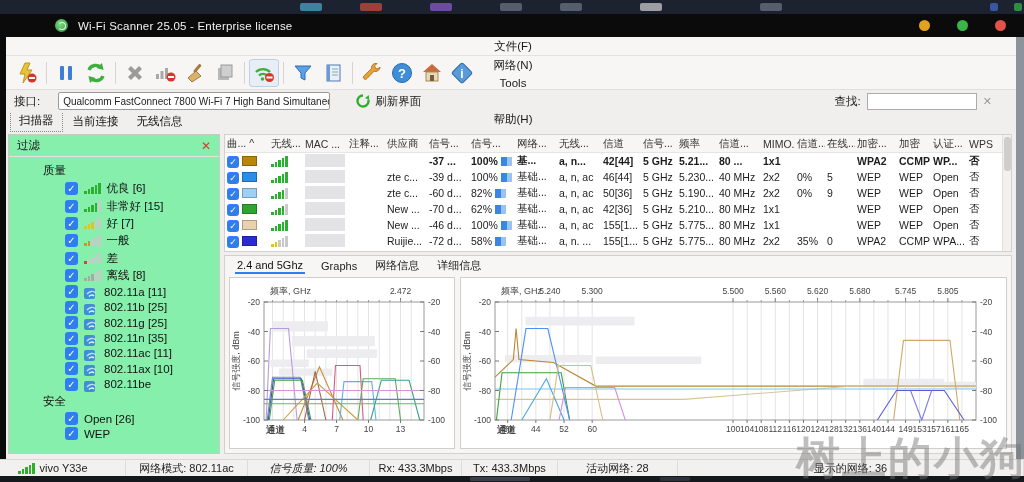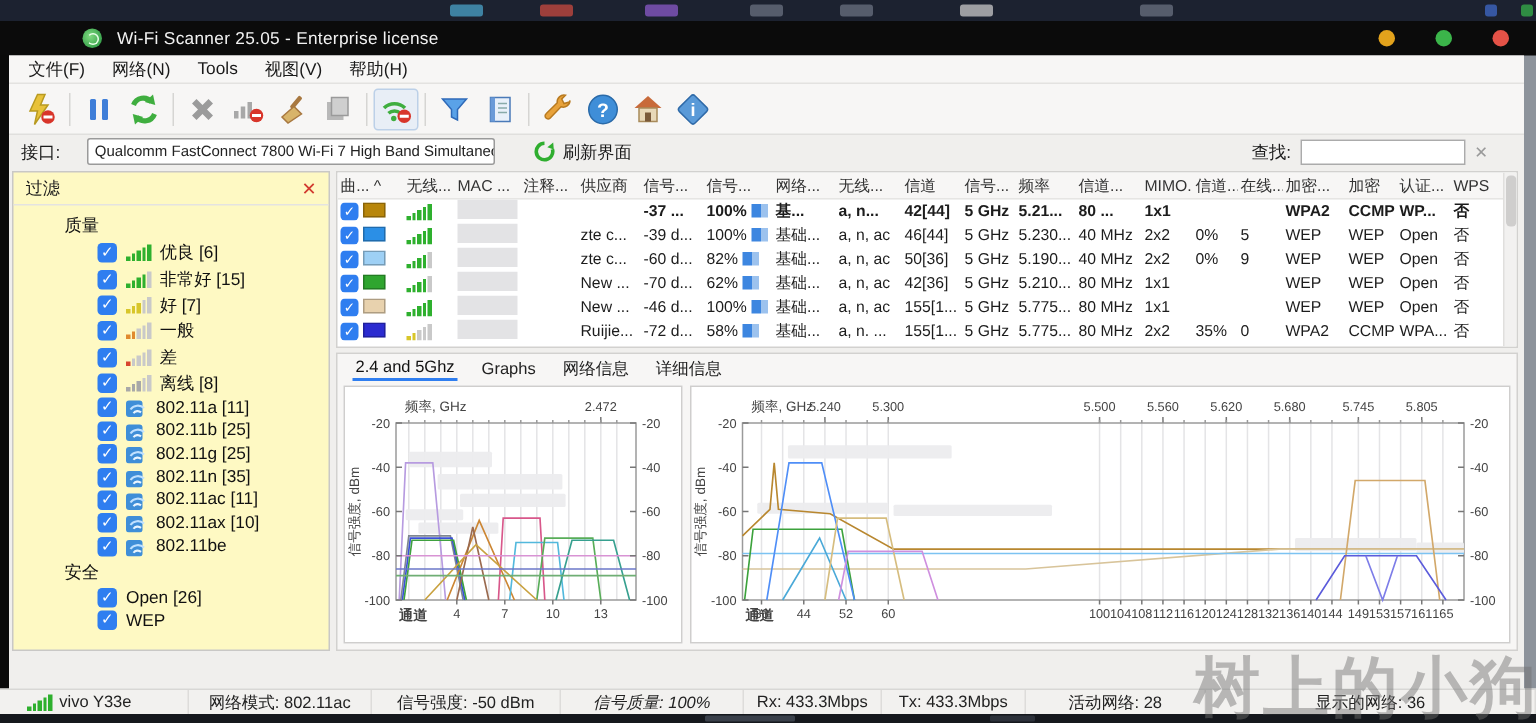--- a/index.html
+++ b/index.html
@@ -19,21 +19,21 @@
   .win-dots { position:absolute; right:18px; top:6px; display:flex; gap:27px; }
   .win-dots i { width:11px; height:11px; border-radius:50%; display:block; }
 
   
   .win { position:absolute; left:6px; top:37px; width:1010px; height:439px; background:#f0efed; }
   .right-edge { position:absolute; right:0; top:37px; width:8px; height:439px; background:#8d939b; }
   .bottom-strip { position:absolute; left:0; bottom:0; width:1024px; height:6px; background:#15181d; }
   .bottom-strip .bit{ position:absolute; top:1px; height:4px; background:#3a404a; border-radius:1px; }
 
   
-  .menu-bar { height:19px; background:#f7f6f5; display:flex; align-items:center; padding-left:4px; border-bottom:1px solid #e3e2e0; }
+  .menu-bar { height:19px; background:#f7f6f5; display:flex; align-items:center; padding-left:4px; border-bottom:1px solid #e3e2e0;flex-direction:column; }
   .menu-bar .mi { font-size:11.5px; color:#1a1a1a; padding:2px 9px; cursor:default; }
 
   
   .toolbar { height:34px; background:#f7f6f5; display:flex; align-items:center; padding-left:6px; border-bottom:1px solid #e0dfdd; }
   .tb { width:30px; height:28px; display:flex; align-items:center; justify-content:center; border-radius:3px; }
   .tb.pressed { background:#e8eef6; border:1px solid #bcd0e8; }
   .tb-sep { width:1px; height:22px; background:#d6d5d3; margin:0 4px; }
 
   
   .if-row { height:22px; display:flex; align-items:center; padding-left:8px; background:#f0efed; position:relative; }
@@ -46,21 +46,21 @@
 
   
   .main-tabs { height:20px; display:flex; align-items:flex-end; padding-left:4px; gap:2px; background:#f0efed; }
   .main-tabs .mt { font-size:11.5px; color:#111; padding:2px 8px 3px; }
   .main-tabs .mt.active { border:1px dotted #888; background:#f0efed; }
 
   
   .content { display:flex; height:322px; padding:2px 4px 0 2px; gap:4px; }
 
   
-  .filter { width:212px; background:#fef9c3; border:1px solid #c9c8c6; display:flex; flex-direction:column; }
+  .filter { width:212px; background:#86efac; border:1px solid #c9c8c6; display:flex; flex-direction:column; }
   .filter-hd { height:22px; display:flex; align-items:center; padding:0 8px; border-bottom:1px solid #e4e3e1; }
   .filter-hd .fx { margin-left:auto; color:#d23b2f; font-weight:bold; font-size:12px; }
   .tree { flex:1; overflow:hidden; padding:4px 0 0 0; }
   .tg { font-size:11.5px; color:#111; padding:2px 0 2px 34px; }
   .ti { display:flex; align-items:center; gap:6px; padding:1.2px 0 1.2px 56px; }
   .ti .cb { width:13px; height:13px; border-radius:3px; background:#2f7ef0; color:#fff; font-size:10px; line-height:13px; text-align:center; flex:none; }
   .ti .lab { font-size:11.5px; color:#111; white-space:nowrap; }
   .bars { display:flex; align-items:flex-end; gap:1px; height:11px; flex:none; }
   .bars i { width:2.5px; background:#c9c9c9; display:block; }
   .wifi-ico { width:14px; height:13px; flex:none; }
@@ -250,20 +250,25 @@
           </svg>
         <span class="lbl">刷新界面</span>
       </div>
       <div class="find-wrap">
         <span class="lbl">查找:</span>
         <input class="find-input" value="" style="">
         <span class="find-x">✕</span>
       </div>
     </div>
 
+    <div class="main-tabs" id="mainTabs">
+        <span class="mt active">扫描器</span>
+        <span class="mt">当前连接</span>
+        <span class="mt">无线信息</span>
+      </div>
 
     <div class="content">
       <div class="filter">
         <div class="filter-hd">
           <span class="lbl">过滤</span>
           <span class="fx">✕</span>
         </div>
         <div class="tree" id="filterTree">
             <div class="tg">质量</div>
             <div class="ti">
@@ -872,23 +877,20 @@
           <i style="height:5px;background:#2eb02e"></i>
           <i style="height:7px;background:#2eb02e"></i>
           <i style="height:9px;background:#2eb02e"></i>
           <i style="height:11px;background:#2eb02e"></i>
         </span>
         <span>vivo Y33e</span>
       </div>
       <div class="seg" style="width: 122px;">
         <span>网络模式: 802.11ac</span>
       </div>
-      <div class="seg" style="width: 126px;">
-        <span>信号强度: -50 dBm</span>
-      </div>
       <div class="seg" style="width: 122px; font-style: italic;">
         <span>信号质量: 100%</span>
       </div>
       <div class="seg" style="width: 92px;">
         <span>Rx: 433.3Mbps</span>
       </div>
       <div class="seg" style="width: 96px;">
         <span>Tx: 433.3Mbps</span>
       </div>
       <div class="seg" style="width: 120px;">

